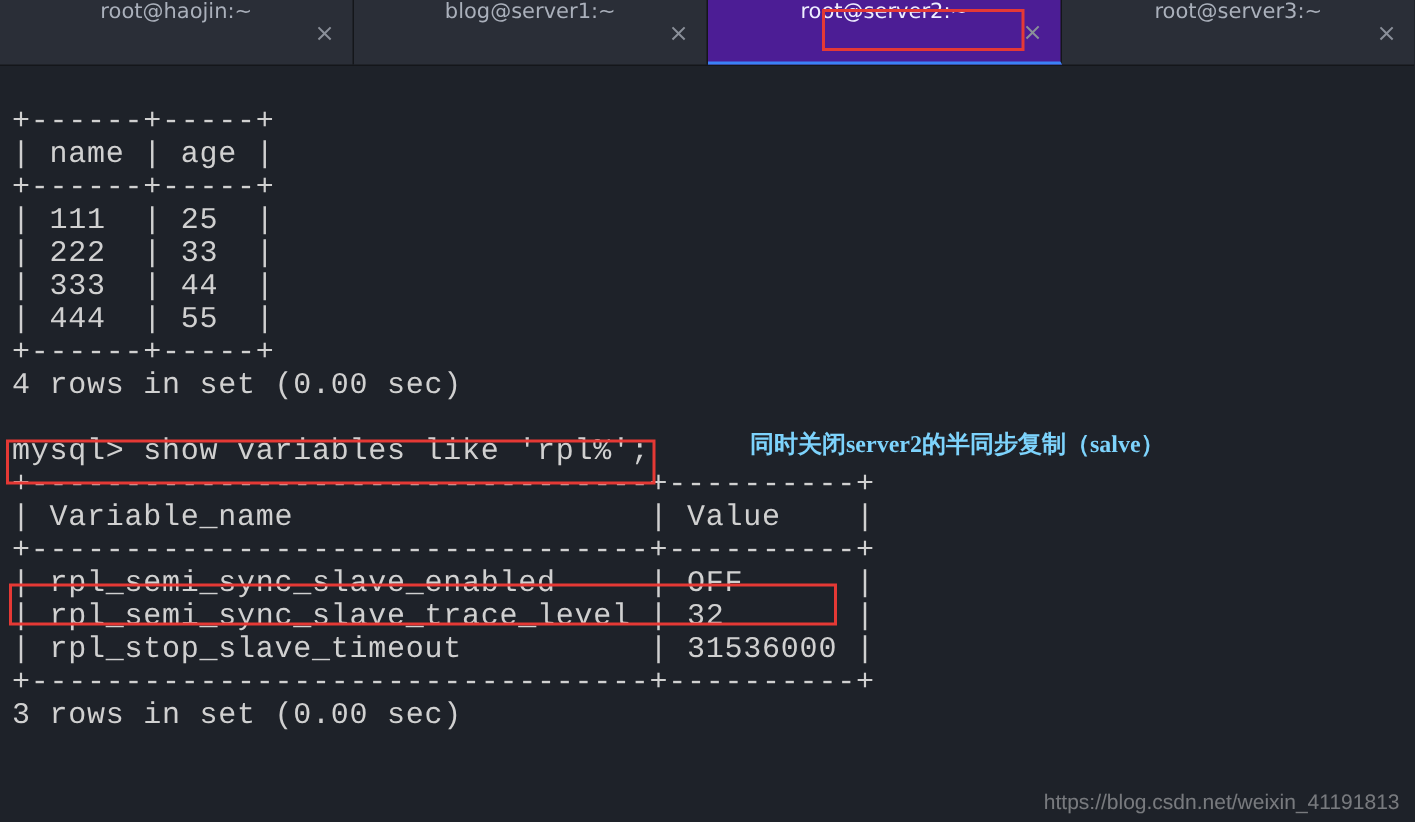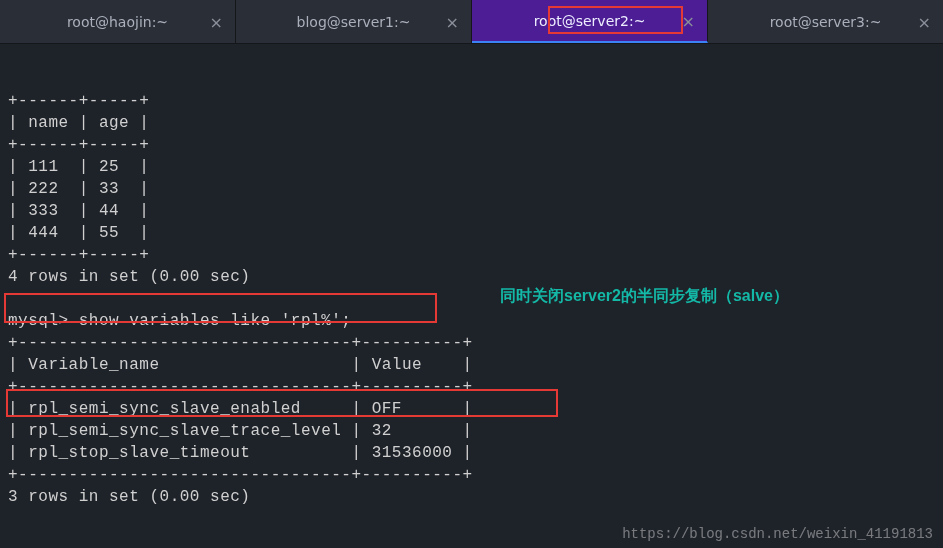--- a/index.html
+++ b/index.html
@@ -18,65 +18,64 @@
     height: 44px;
     background: #2a2e37;
     color: #aab0bb;
     font-family: "DejaVu Sans", Arial, sans-serif;
     font-size: 14px;
     border-bottom: 1px solid #14161a;
   }
   .tab {
     flex: 1;
     display: flex;
-    align-items: center;
     justify-content: center;
     position: relative;
     border-right: 1px solid #14161a;
     cursor: pointer;
   }
   .tab:last-child { border-right: none; border-radius: 15px; }
   .tab.active {
     background: #4c1d95;
     color: #eef;
     border-bottom: 2px solid #3b82f6;
   }
   .tab .close {
     position: absolute;
     right: 12px;
     top: 50%;
     transform: translateY(-50%);
     font-size: 16px;
     color: #8a8f99;
   }
   .term {
-    padding: 24px 8px 8px 8px;
+    padding: 5px 8px 8px 8px;
     line-height: 22px;
     white-space: pre;
     letter-spacing: 0.5px;
-    font-size: 16px;
+    font-size: 20px;
   }
   .hl-tab {
     position: absolute;
     border: 2px solid #e53935;
     pointer-events: none;
   }
   .note {
     position: absolute;
-    color: #14b8a6;
-    font-family: Liberation Sans, sans-serif;
+    color: #7dd3fc;
+    font-family: Liberation Serif, serif;
     font-size: 16px;
     font-weight: 600;
   }
   .watermark {
     position: absolute;
     right: 10px;
     bottom: 6px;
     color: rgba(230,230,230,0.45);
-    font-family: Liberation Mono, monospace;
+    font-family: Liberation Sans, sans-serif;
     font-size: 14px;
   }
 </style>
 </head>
 <body>
 
 <div class="tabbar">
   <div class="tab">
     <span>root@haojin:~</span>
     <span class="close">×</span>

